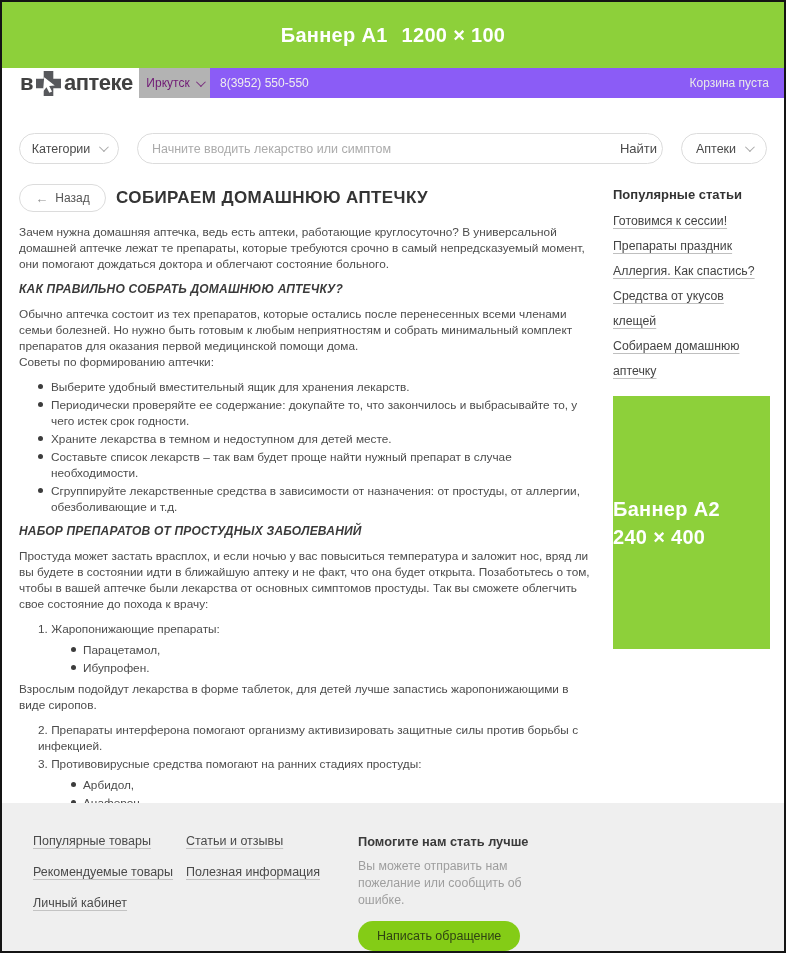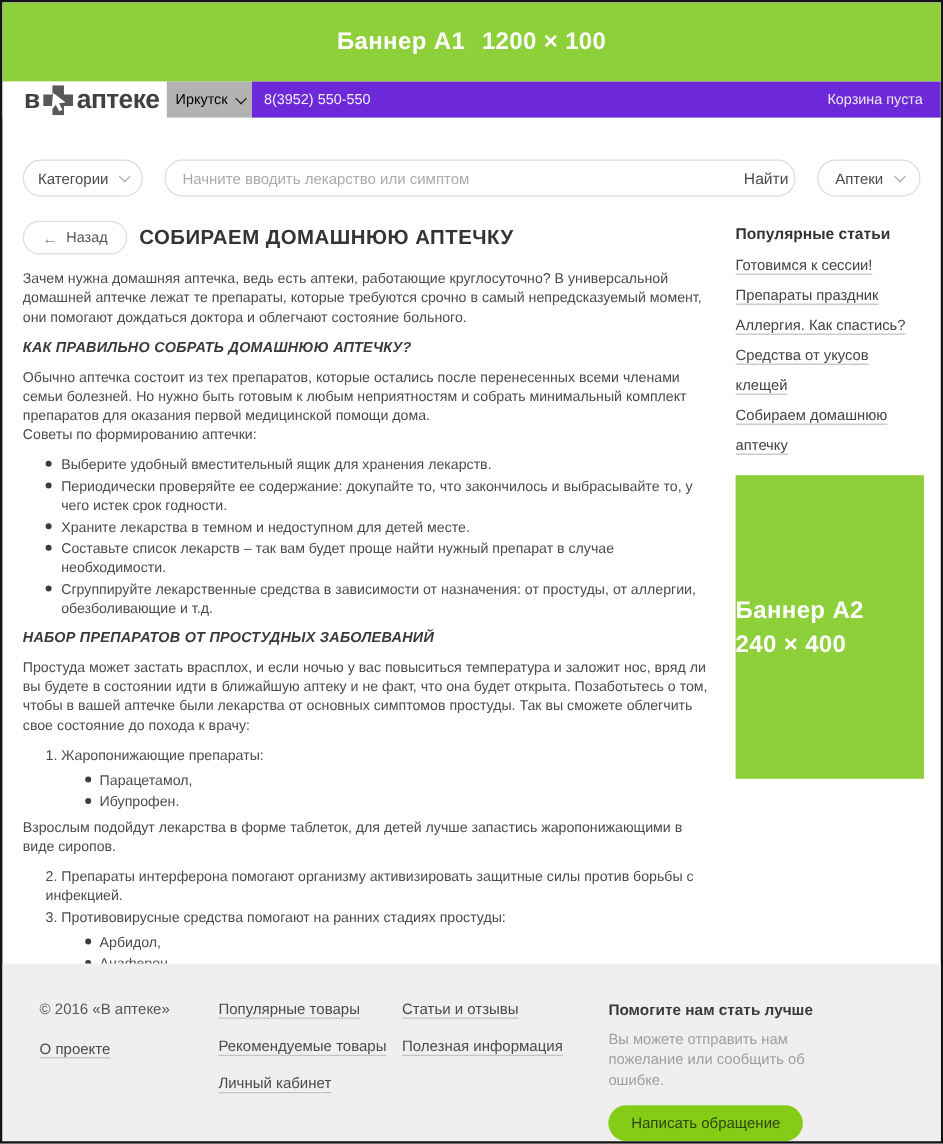--- a/index.html
+++ b/index.html
@@ -17,24 +17,24 @@
     display:flex; align-items:center; justify-content:center; gap:14px;
     color:#fff; font-size:20px; font-weight:bold; letter-spacing:.3px;
   }
   
   .topbar { height:30px; flex:0 0 30px; display:flex; align-items:stretch; }
   .logo-zone { width:137px; background:#fff; display:flex; align-items:center; padding-left:18px; }
   .logo { display:flex; align-items:center; gap:3px; cursor:pointer; }
   .logo-txt { font-size:22px; font-weight:bold; color:#414141; letter-spacing:-.5px; }
   .logo-cross { width:25px; height:25px; display:block; }
   .city-zone {
-    width:71px; background:#b3b3b3; color:#000000; font-size:12px;
+    width:71px; background:#b3b3b3; color:#701a75; font-size:12px;
     display:flex; align-items:center; justify-content:center; gap:6px; cursor:pointer;
   }
-  .graybar { flex:1; background:#6d28d9; display:flex; align-items:center; color:#efefef; font-size:12px; }
+  .graybar { flex:1; background:#8b5cf6; display:flex; align-items:center; color:#efefef; font-size:12px; }
   .phone { padding-left:10px; }
   .cart { margin-left:auto; padding-right:15px; cursor:pointer; color:#e9e9e9; }
   .chev {
     width:7px; height:7px; border-right:1px solid currentColor; border-bottom:1px solid currentColor;
     transform:rotate(45deg) translateY(-2px); display:inline-block; opacity:.85;
   }
   
   .search-row { margin-top:35px; padding:0 17px; display:flex; align-items:flex-start; gap:18px; flex:0 0 31px; }
   .pill {
     height:31px; border:1px solid #dcdcdc; border-radius:16px; background:#fff;
@@ -221,24 +221,20 @@
         <li>Собираем домашнюю аптечку</li>
       </ul>
     <div class="banner-a2">
       <span>Баннер А2</span>
       <span>240 × 400</span>
     </div>
   </div>
 </div>
 
 <div class="footer">
-  <div class="f-col1">
-    <div class="f-copy">© 2016 «В аптеке»</div>
-    <span class="f-link">О проекте</span>
-  </div>
   <div class="f-col2">
     <ul class="f-links">
         <li>Популярные товары</li>
         <li>Рекомендуемые товары</li>
         <li>Личный кабинет</li>
       </ul>
   </div>
   <div class="f-col3">
     <ul class="f-links">
         <li>Статьи и отзывы</li>

